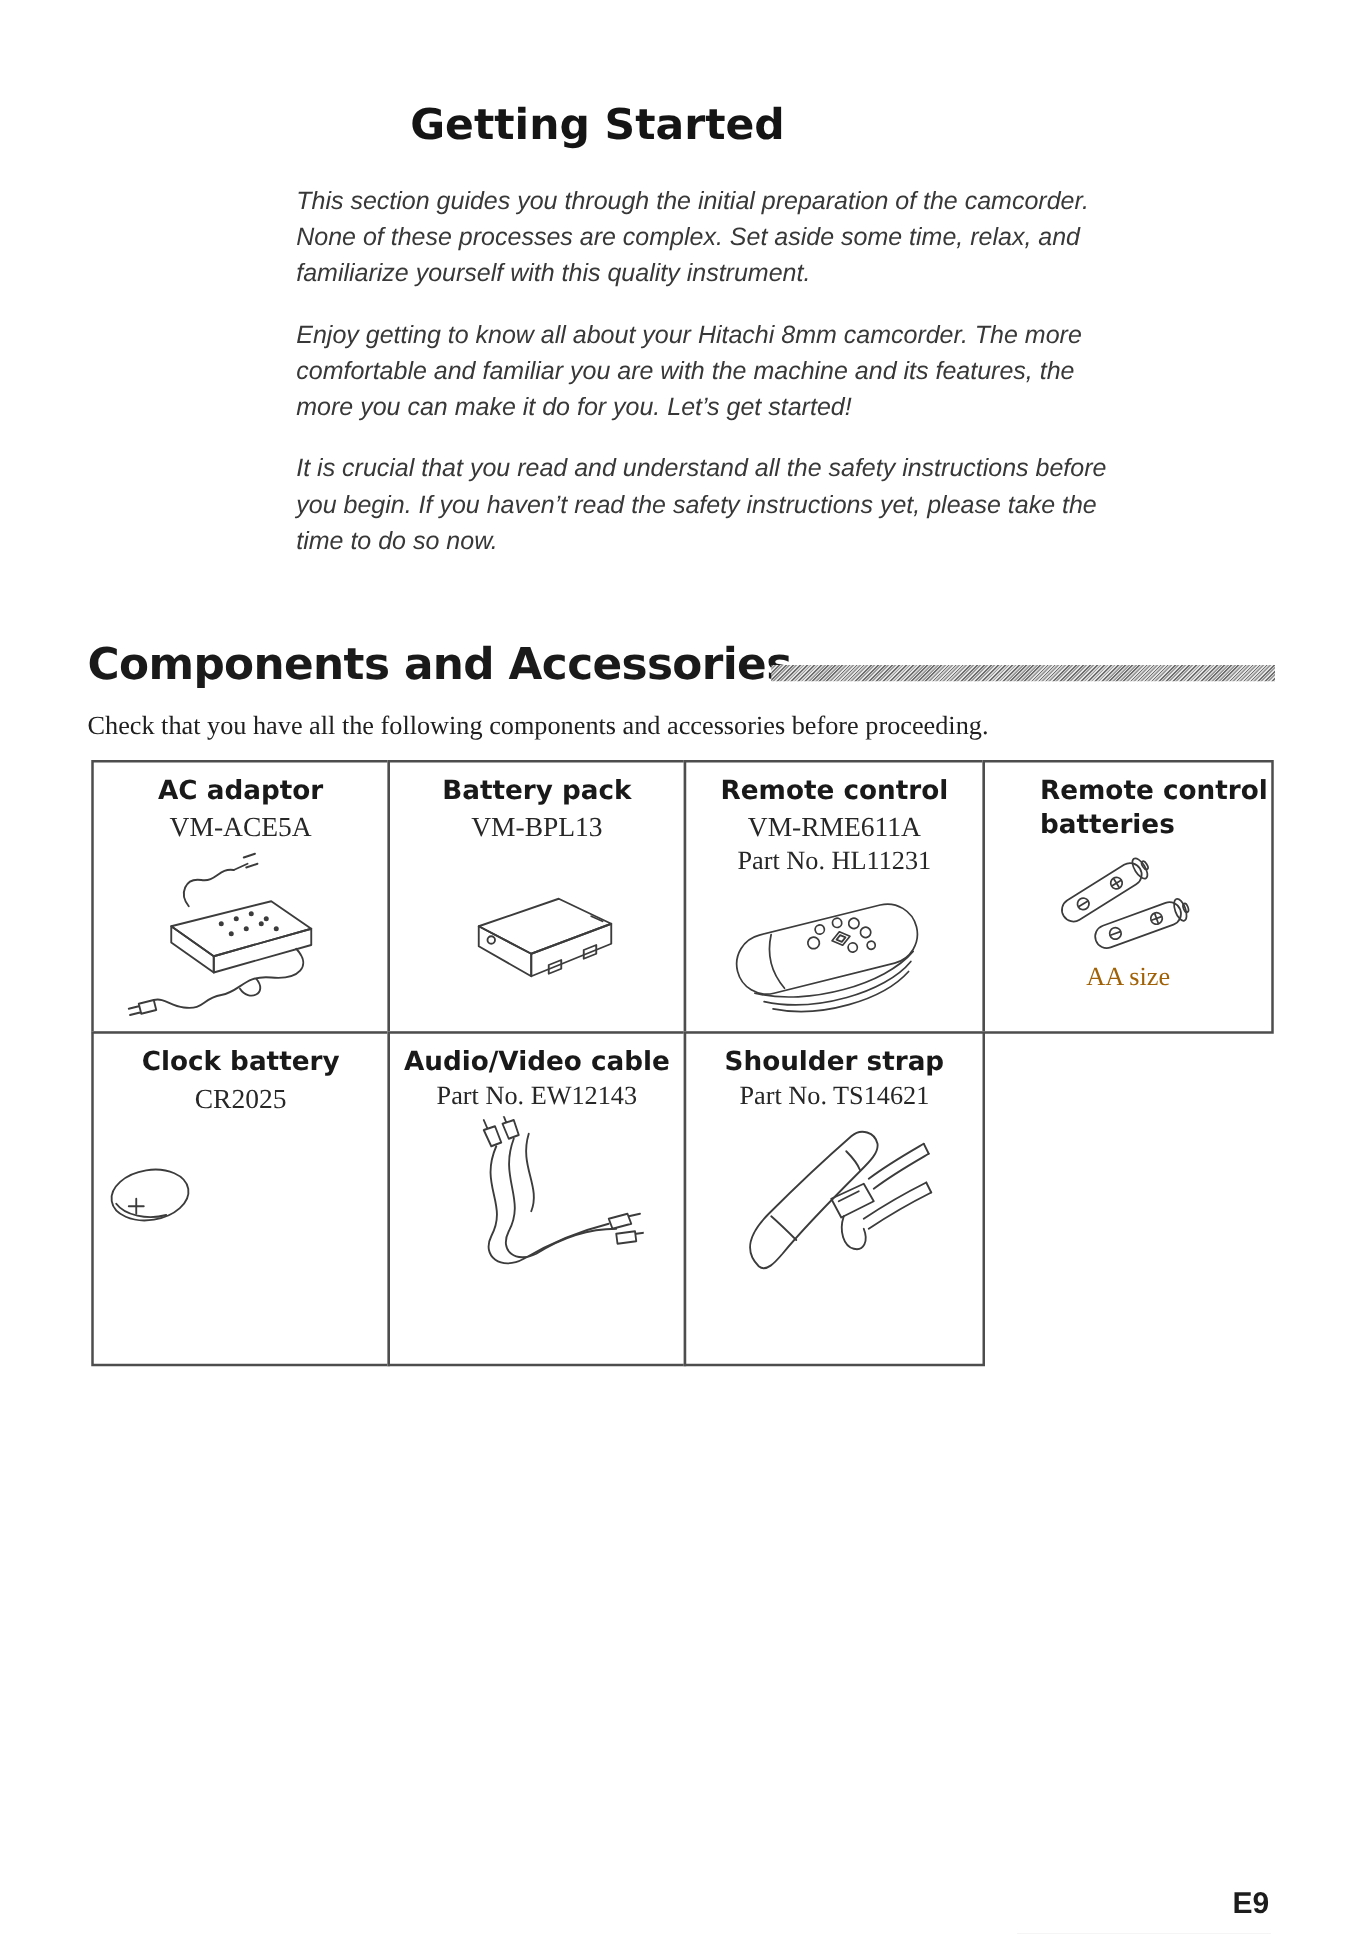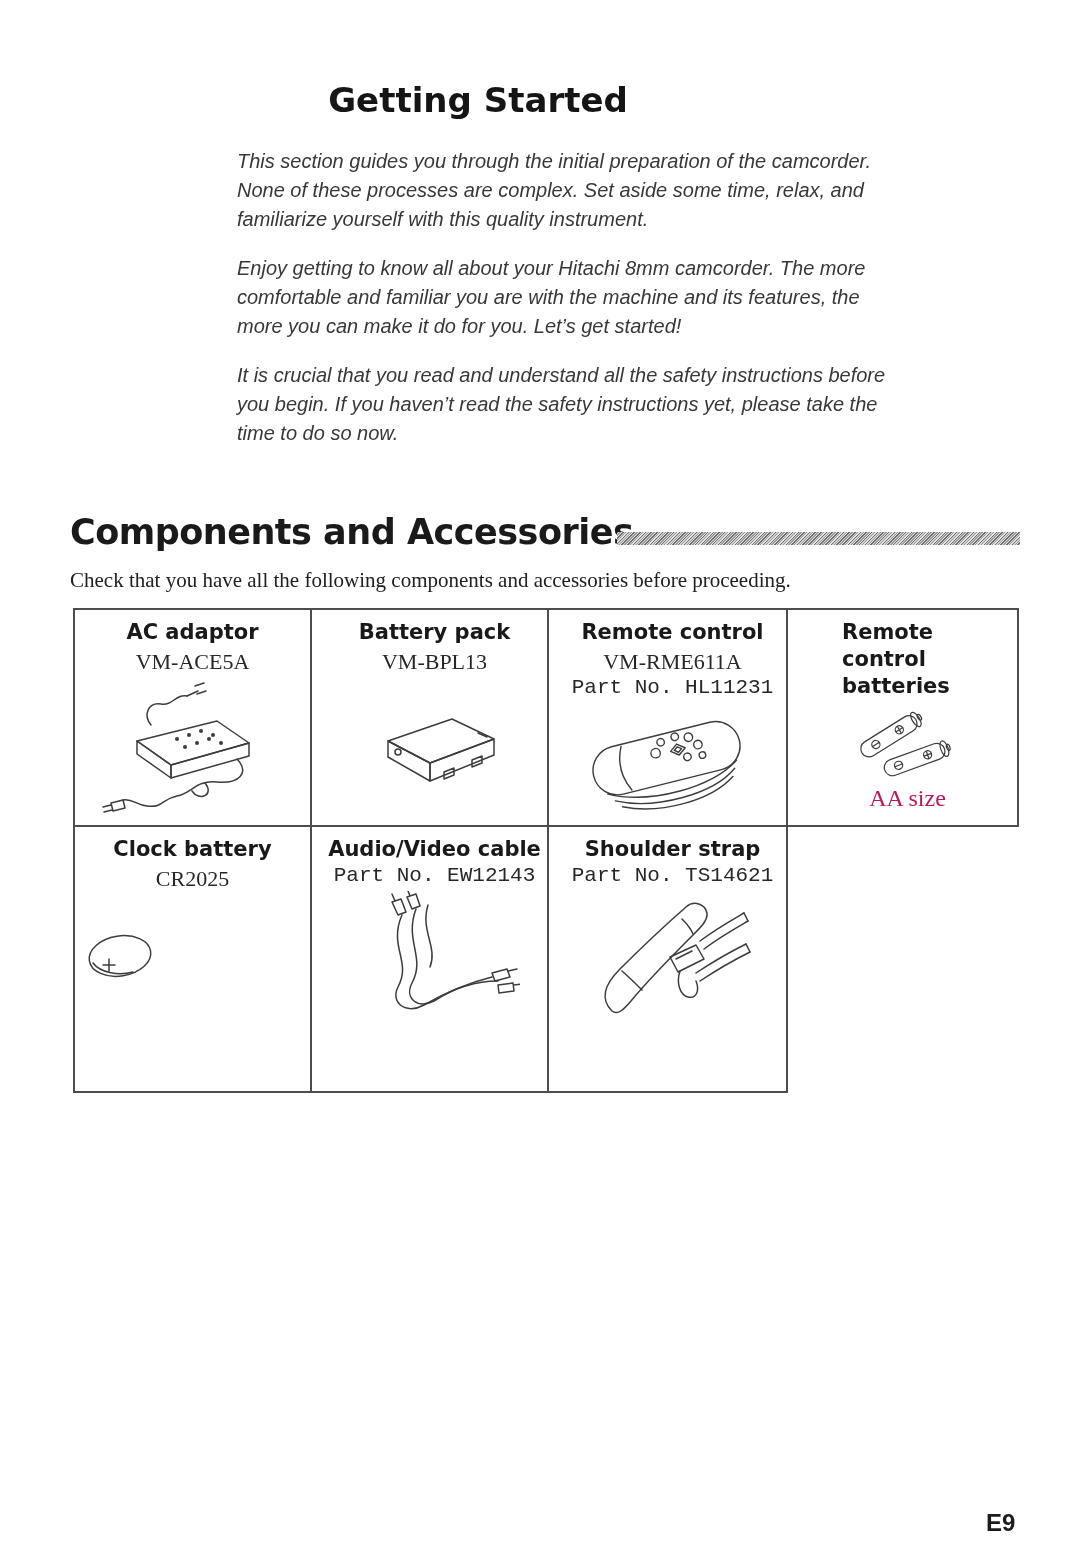--- a/index.html
+++ b/index.html
@@ -38,41 +38,41 @@
 
   
   .acc-table { position:absolute; top:608px; left:73px; }
   .t-row { display:flex; }
   .t-cell {
     box-sizing:border-box; border:2px solid #4d4d4d; background:#fff;
     position:relative; display:flex; flex-direction:column; align-items:center;
   }
   .row1 .t-cell { height:219px; }
   .row2 .t-cell { height:268px; margin-top:-2px; }
-  .t-cell + .t-cell { margin-left:-2px;padding-left:10px; }
+  .t-cell + .t-cell { margin-left:-2px; }
   .w1 { width:239px; } .w2 { width:239px; } .w3 { width:241px; } .w4 { width:233px; }
 
   .cell-title {
     margin-top:9px; font-size:21px; font-weight:700; color:#191919;
     text-align:center; line-height:27px;
   }
   .cell-title.left {
     align-self:flex-start; margin-left:44px; text-align:left; white-space:pre-line;
   }
   .cell-model {
     margin-top:3px; font-family:Liberation Serif, serif;
     font-size:22px; color:#272727;
   }
   .cell-part {
-    margin-top:1px; font-family:Liberation Mono, monospace;
+    margin-top:1px; font-family:Liberation Serif, serif;
     font-size:21px; color:#272727;
   }
   .cell-caption {
-    margin-top:auto; margin-bottom:13px;
-    font-family:"Liberation Serif", serif; font-size:24px; color:#be185d;
+    margin-top:auto; margin-bottom:31px;
+    font-family:"Liberation Serif", serif; font-size:21px; color:#a16207;
   }
 
   .warning-box {
     position:absolute; left:83px; top:57px; width:142px; height:154px;
     box-sizing:border-box; border:2px solid #5e5e5e;
     background-color:#b7b7b7;
     background-image:radial-gradient(#9e9e9e 1px, rgba(0,0,0,0) 1px);
     background-size:3px 3px;
     font-family:"Liberation Serif", serif; font-size:15.5px; line-height:18.2px;
     color:#121212; padding:4px 0 0 7px; white-space:pre-line;

